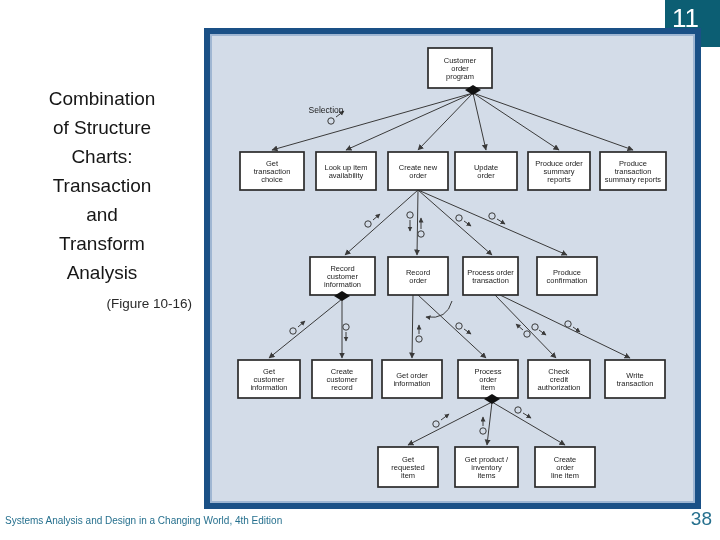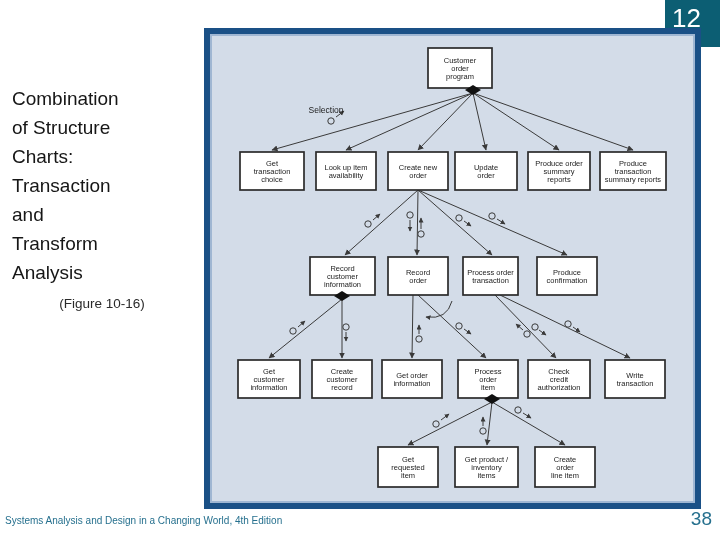--- a/index.html
+++ b/index.html
@@ -18,39 +18,39 @@
     position:absolute;left:204px;top:28px;width:485px;height:469px;
     border:6px solid #1a5086;background:#d3dce8;
     box-shadow:inset 0 0 0 2px #9fb6d2;z-index:2;
   }
   .diagram-svg{
     position:absolute;left:0;top:0;width:720px;height:540px;z-index:3;
     pointer-events:none;
   }
   .slide-title{
     position:absolute;left:12px;top:84px;width:180px;z-index:4;
-    text-align:left;font-size:19px;line-height:29px;color:#161616;
+    text-align:center;font-size:19px;line-height:29px;color:#161616;
     white-space:pre-line;
   }
   .slide-caption{
     position:absolute;left:12px;top:296px;width:180px;z-index:4;
-    text-align:center;font-size:13.5px;color:#2a2a2a;
+    text-align:right;font-size:13.5px;color:#2a2a2a;
   }
   .footer-text{
     position:absolute;left:5px;top:515px;font-size:10px;color:#26708e;z-index:4;
   }
   .page-number{
     position:absolute;right:8px;top:508px;font-size:19px;color:#26708e;z-index:4;
   }
 </style>
 </head>
 <body>
 
 <div class="corner-tab">
-  <div class="num">12</div>
+  <div class="num">11</div>
 </div>
 
 <div class="panel"></div>
 
 <svg class="diagram-svg" viewBox="0 0 720 540" xmlns="http://www.w3.org/2000/svg">
   <defs>
     <marker id="arrow-m" markerWidth="7" markerHeight="7" refX="5.5" refY="3" orient="auto">
       <path d="M0,0 L6,3 L0,6 Z" fill="#3a3a3a"></path>
     </marker>
     <marker id="arrow-s" markerWidth="6" markerHeight="6" refX="4.5" refY="2.5" orient="auto">

